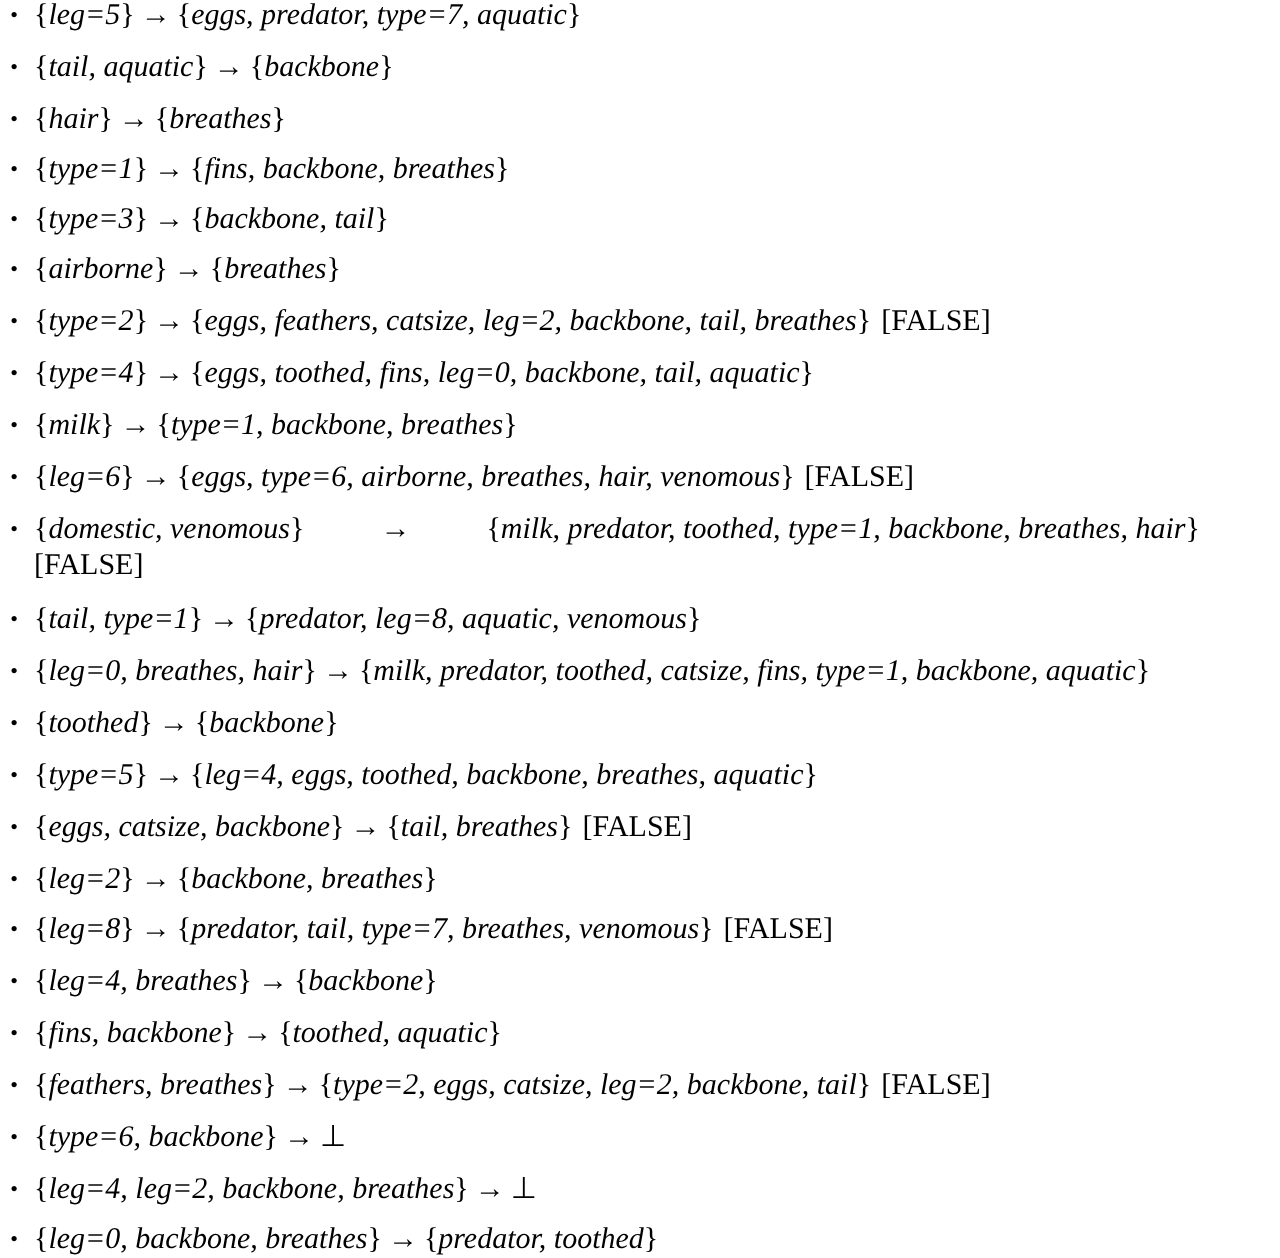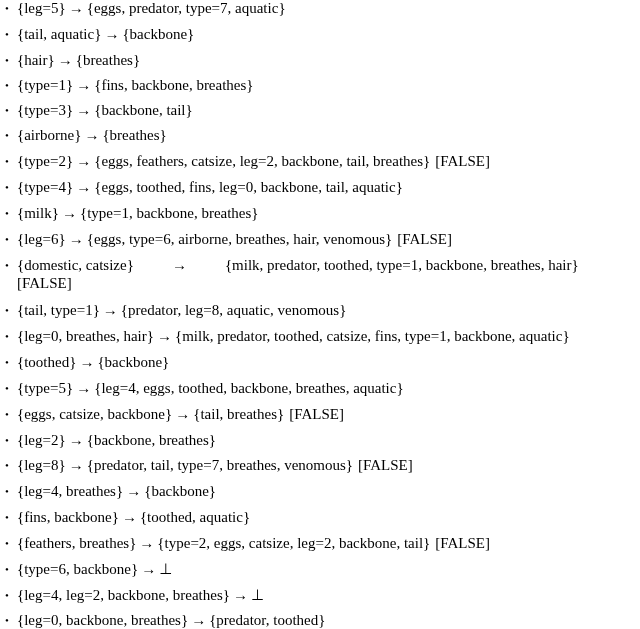--- a/index.html
+++ b/index.html
@@ -37,20 +37,21 @@
       text-align: center;
       font-size: 11px;
       line-height: 20px;
     }
     .rule-body {
       position: absolute;
       left: 17px;
       top: 0;
     }
     .lhs, .rhs {
+      font-style: italic;
     }
     .brace {
       font-style: normal;
     }
     .arrow {
       font-style: normal;
       margin: 0 3px;
     }
     .bottom {
       font-style: normal;
@@ -109,21 +110,21 @@
     <li class="rule" style="top: 203px;">
       <span class="bullet">•</span>
       <span class="rule-body"><span class="brace">{</span><span class="lhs">milk</span><span class="brace">}</span><span class="arrow">→</span><span class="brace">{</span><span class="rhs">type=1, backbone, breathes</span><span class="brace">}</span></span>
     </li>
     <li class="rule" style="top: 229px;">
       <span class="bullet">•</span>
       <span class="rule-body"><span class="brace">{</span><span class="lhs">leg=6</span><span class="brace">}</span><span class="arrow">→</span><span class="brace">{</span><span class="rhs">eggs, type=6, airborne, breathes, hair, venomous</span><span class="brace">}</span><span class="flag">[FALSE]</span></span>
     </li>
     <li class="rule wrapped" style="top: 255px;">
       <span class="bullet">•</span>
-      <span class="rule-body"><span class="brace">{</span><span class="lhs">domestic, catsize</span><span class="brace">}</span><span class="arrow-wide">→</span><span class="brace">{</span><span class="rhs">milk, predator, toothed, type=1, backbone, breathes, hair</span><span class="brace">}</span></span>
+      <span class="rule-body"><span class="brace">{</span><span class="lhs">domestic, venomous</span><span class="brace">}</span><span class="arrow-wide">→</span><span class="brace">{</span><span class="rhs">milk, predator, toothed, type=1, backbone, breathes, hair</span><span class="brace">}</span></span>
       <span class="flag-line">[FALSE]</span>
     </li>
     <li class="rule" style="top: 300px;">
       <span class="bullet">•</span>
       <span class="rule-body"><span class="brace">{</span><span class="lhs">tail, type=1</span><span class="brace">}</span><span class="arrow">→</span><span class="brace">{</span><span class="rhs">predator, leg=8, aquatic, venomous</span><span class="brace">}</span></span>
     </li>
     <li class="rule" style="top: 326px;">
       <span class="bullet">•</span>
       <span class="rule-body"><span class="brace">{</span><span class="lhs">leg=0, breathes, hair</span><span class="brace">}</span><span class="arrow">→</span><span class="brace">{</span><span class="rhs">milk, predator, toothed, catsize, fins, type=1, backbone, aquatic</span><span class="brace">}</span></span>
     </li>

